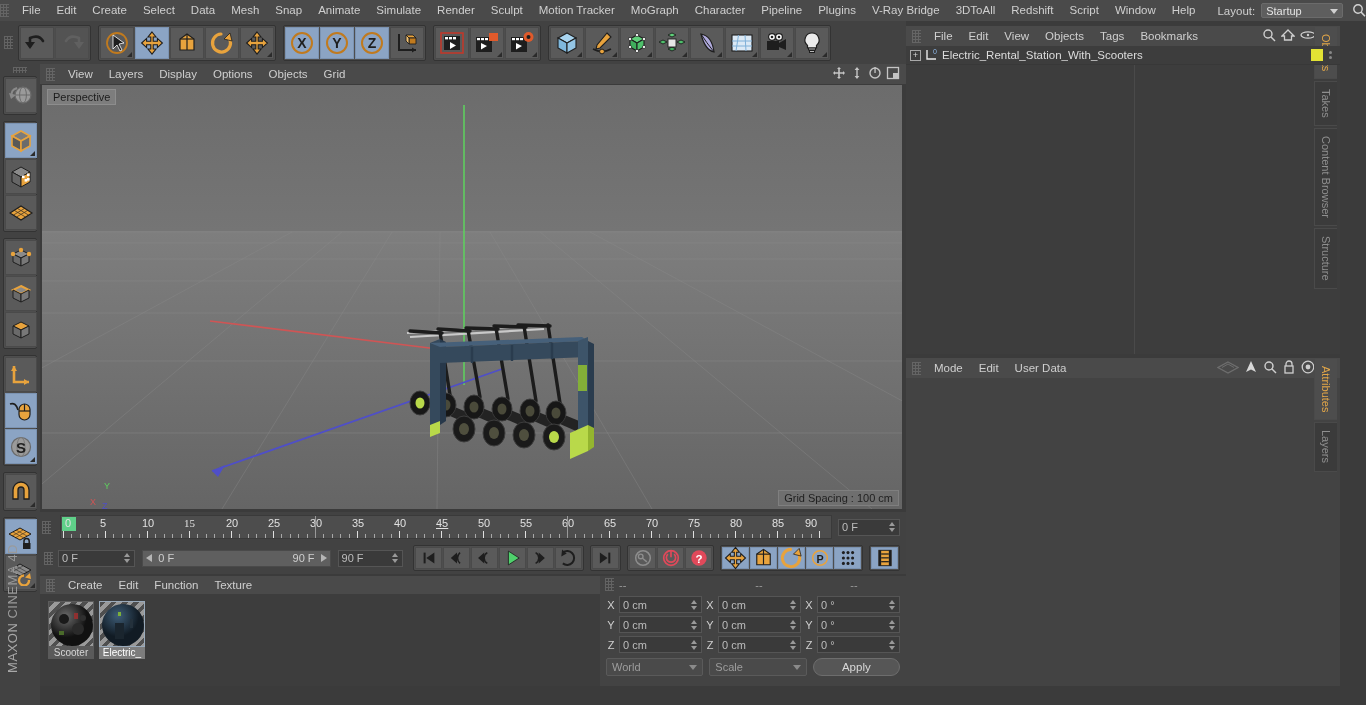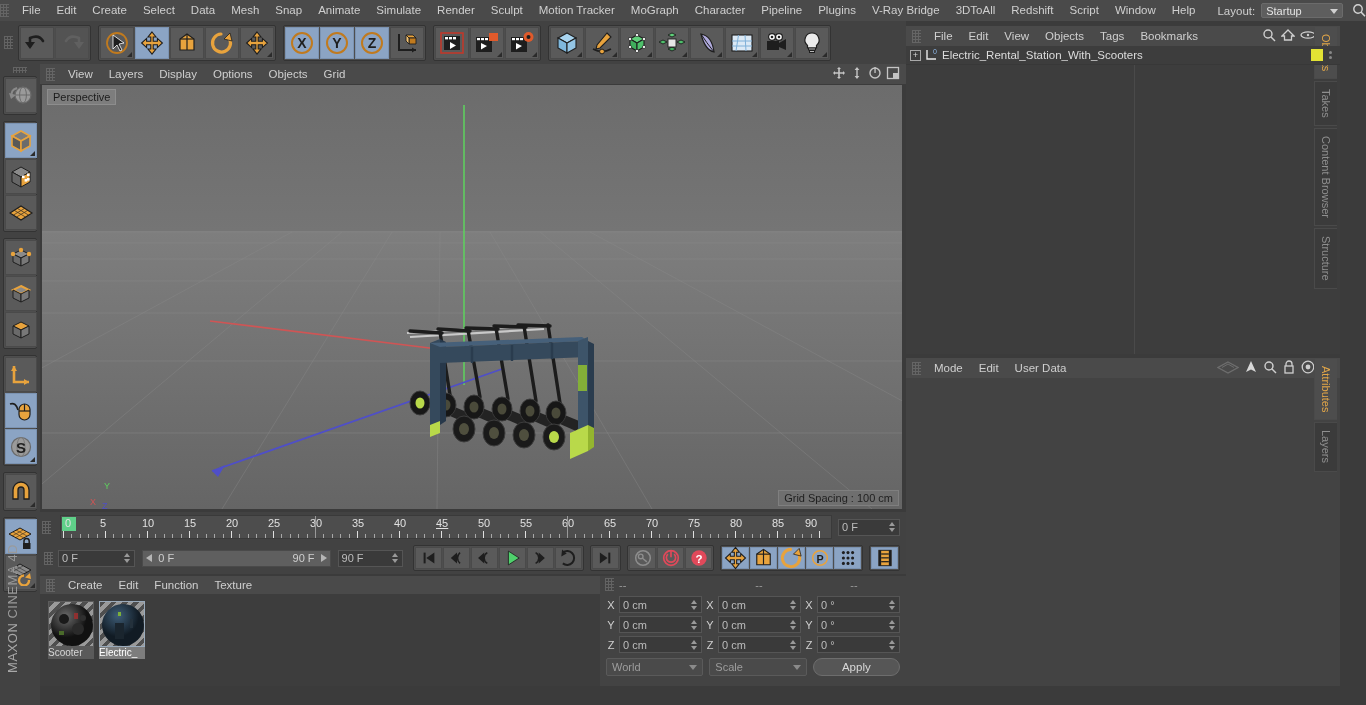--- a/index.html
+++ b/index.html
@@ -123,21 +123,21 @@
   
   .matmgr { position:absolute; left:40px; top:576px; width:560px; height:110px; background:#3d3d3d; }
   .mat-menu { height:18px; background:#4a4a4a; display:flex; align-items:center; padding-left:6px; }
   .mat-area { display:flex; padding:7px 0 0 8px; gap:5px; }
   .mat-item { width:46px; }
   .mat-thumb {
     width:46px; height:46px; position:relative; overflow:hidden;
     background-image: repeating-linear-gradient(135deg,#4f4f4f 0 4px,#9a9a9a 4px 8px);
     border:1px solid #5b5b5b;
   }
-  .mat-name { font-size:10px; color:#d6d6d6; background:#5a5a5a; text-align:left; line-height:12px; height:12px; overflow:hidden; }
+  .mat-name { font-size:10px; color:#d6d6d6; background:#5a5a5a; text-align:center; line-height:12px; height:12px; overflow:hidden; }
   .mat-item.selected .mat-name { background:#7d7d7d; color:#fff; }
   .mat-item.selected .mat-thumb { border-color:#9ab; }
 
   
   .coords { position:absolute; left:600px; top:576px; width:306px; height:110px; background:#434343; }
   .coords-head { height:17px; display:flex; align-items:center; padding-left:5px; color:#9c9c9c; font-size:11px; }
   .coords-head .dash { width:90px; text-align:left; }
   .coord-row { display:flex; align-items:center; padding:0 6px; margin-top:3px; gap:3px; }
   .axis-lab { width:10px; font-size:11px; color:#cfcfcf; text-align:center;}
   .coord-f { flex:1; height:17px; }
@@ -845,21 +845,21 @@
         <div class="tl-tick" style="left: 707.6px; height: 4px; background: rgb(168, 168, 168);"></div>
         <div class="tl-tick" style="left: 716px; height: 7px; background: rgb(224, 224, 224);"></div>
         <div class="tl-tick" style="left: 724.4px; height: 4px; background: rgb(168, 168, 168);"></div>
         <div class="tl-tick" style="left: 732.8px; height: 4px; background: rgb(168, 168, 168);"></div>
         <div class="tl-tick" style="left: 741.2px; height: 4px; background: rgb(168, 168, 168);"></div>
         <div class="tl-tick" style="left: 749.6px; height: 4px; background: rgb(168, 168, 168);"></div>
         <div class="tl-tick" style="left: 758px; height: 7px; background: rgb(224, 224, 224);"></div>
         <div class="tl-num" style="left: 4px;">0</div>
         <div class="tl-num" style="left: 39px;">5</div>
         <div class="tl-num" style="left: 81px;">10</div>
-        <div class="tl-num" style="left: 123px;">15</div>
+        <div class="tl-num" style="left: 123px; font-family: Liberation Serif, serif;">15</div>
         <div class="tl-num" style="left: 165px;">20</div>
         <div class="tl-num" style="left: 207px;">25</div>
         <div class="tl-num" style="left: 249px;">30</div>
         <div class="tl-cursor" style="left: 254px;"></div>
         <div class="tl-num" style="left: 291px;">35</div>
         <div class="tl-num" style="left: 333px;">40</div>
         <div class="tl-num" style="left: 375px; text-decoration: underline;">45</div>
         <div class="tl-num" style="left: 417px;">50</div>
         <div class="tl-num" style="left: 459px;">55</div>
         <div class="tl-num" style="left: 501px;">60</div>

